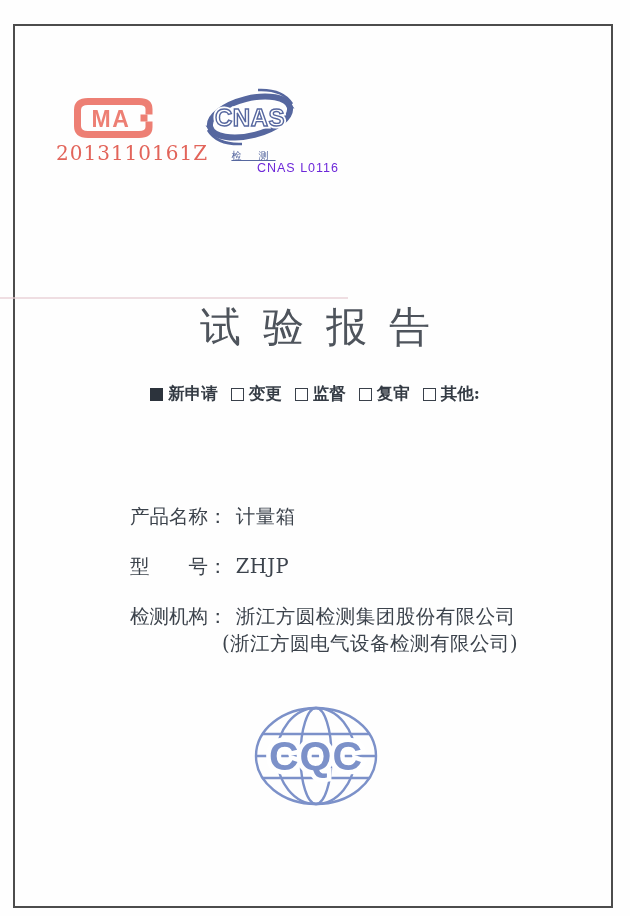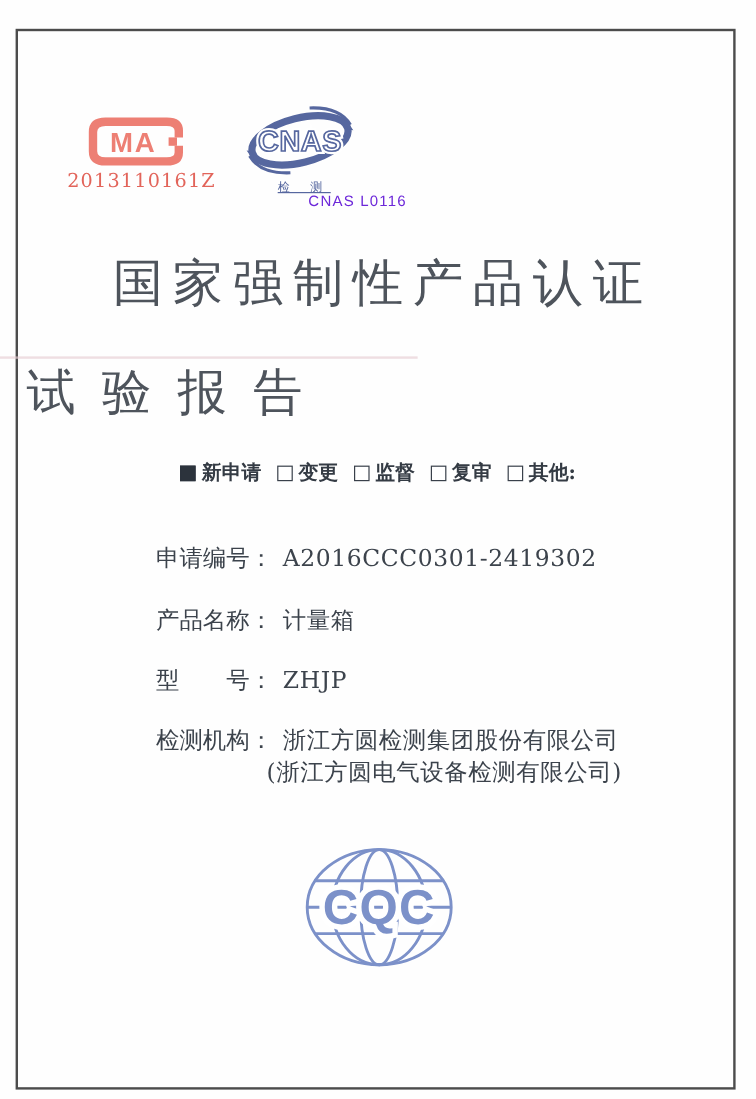--- a/index.html
+++ b/index.html
@@ -16,21 +16,21 @@
   .report-no .lbl{margin-right:6px;}
   
   .frame{
     position:absolute;left:13px;top:24px;width:596px;height:880px;
     border:2px solid #4c4c4c;background:transparent;
   }
   
   .cma-logo{position:absolute;left:73px;top:97px;width:84px;height:42px;}
   .cma-number{
     position:absolute;left:56px;top:141px;width:122px;text-align:center;
-    color:#e2645a;font-size:16px;letter-spacing:1px;
+    color:#e2645a;font-size:20px;letter-spacing:1px;
   }
   
   .cnas-logo{position:absolute;left:203px;top:87px;width:94px;height:60px;}
   .cnas-jiance{
     position:absolute;left:203px;top:149px;width:94px;text-align:center;
     color:#56679f;font-size:10px;letter-spacing:7px;text-indent:7px;
     font-family:"DejaVu Sans","Liberation Sans",sans-serif;
     text-decoration:underline;
   }
   .cnas-code{
@@ -39,21 +39,21 @@
     font-family:"Liberation Sans","DejaVu Sans",sans-serif;
     margin-left:48px;
   }
   
   .doc-title{
     position:absolute;left:0;right:0;top:208px;text-align:center;
     font-size:42px;letter-spacing:8px;text-indent:8px;color:#4e545c;
     font-weight:normal;
   }
   .doc-subtitle{
-    position:absolute;left:0;right:0;top:300px;
+    position:absolute;left:0;right:0;top:300px;text-align:center;
     font-size:41px;letter-spacing:22px;text-indent:22px;color:#4e545c;
   }
   .scan-line{
     position:absolute;left:0;top:297px;width:348px;height:2px;
     background:#e6ccd3;opacity:.65;
   }
   
   .app-type-row{
     position:absolute;left:0;right:0;top:383px;
     display:flex;justify-content:center;align-items:center;gap:13px;
@@ -102,21 +102,20 @@
     <path d="M55 3 Q80 2 89 17" fill="none" stroke="#56679f" stroke-width="2.6"></path>
     <polygon points="85.5,13.5 91.5,21.5 86.5,21" fill="#56679f"></polygon>
     <path d="M39 57 Q14 58 5 43" fill="none" stroke="#56679f" stroke-width="2.6"></path>
     <polygon points="8.5,46.5 2.5,38.5 7.5,39" fill="#56679f"></polygon>
     <text x="47" y="38.5" text-anchor="middle" font-size="24" font-weight="bold" font-family="'Liberation Sans','DejaVu Sans',sans-serif" letter-spacing="0.5" fill="#ffffff" stroke="#ffffff" stroke-width="5" paint-order="stroke">CNAS</text>
     <text x="47" y="38.5" text-anchor="middle" font-size="24" font-weight="bold" font-family="'Liberation Sans','DejaVu Sans',sans-serif" letter-spacing="0.5" fill="#ffffff" stroke="#56679f" stroke-width="1.4">CNAS</text>
   </svg>
   <div class="cnas-jiance">检 测</div>
   <div class="cnas-code">CNAS L0116</div>
 
-  <div class="doc-title">国家强制性产品认证</div>
   <div class="scan-line"></div>
   <div class="doc-subtitle">试验报告</div>
 
   <div class="app-type-row">
     <span class="opt">
       <span class="cbx filled"></span>
       <span>新申请</span>
     </span>
     <span class="opt">
       <span class="cbx"></span>
@@ -129,24 +128,20 @@
     <span class="opt">
       <span class="cbx"></span>
       <span>复审</span>
     </span>
     <span class="opt">
       <span class="cbx"></span>
       <span>其他:</span>
     </span>
   </div>
 
-  <div class="field-row row-0">
-    <span class="flabel">申请编号：</span>
-    <span class="fvalue">A2016CCC0301-2419302</span>
-  </div>
   <div class="field-row row-1">
     <span class="flabel">产品名称：</span>
     <span class="fvalue">计量箱</span>
   </div>
   <div class="field-row row-2">
     <span class="flabel">型　　号：</span>
     <span class="fvalue">ZHJP</span>
   </div>
   <div class="field-row row-3">
     <div>

